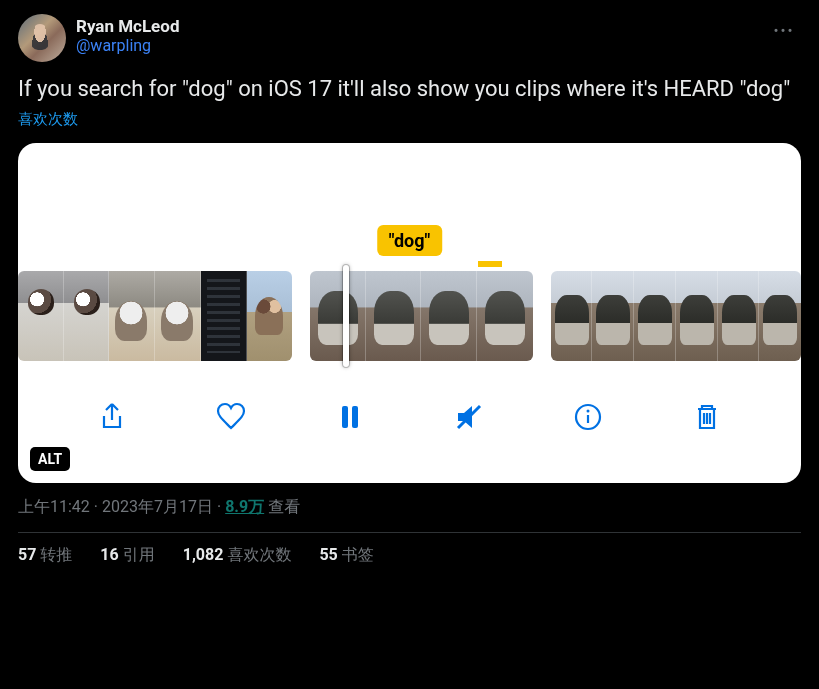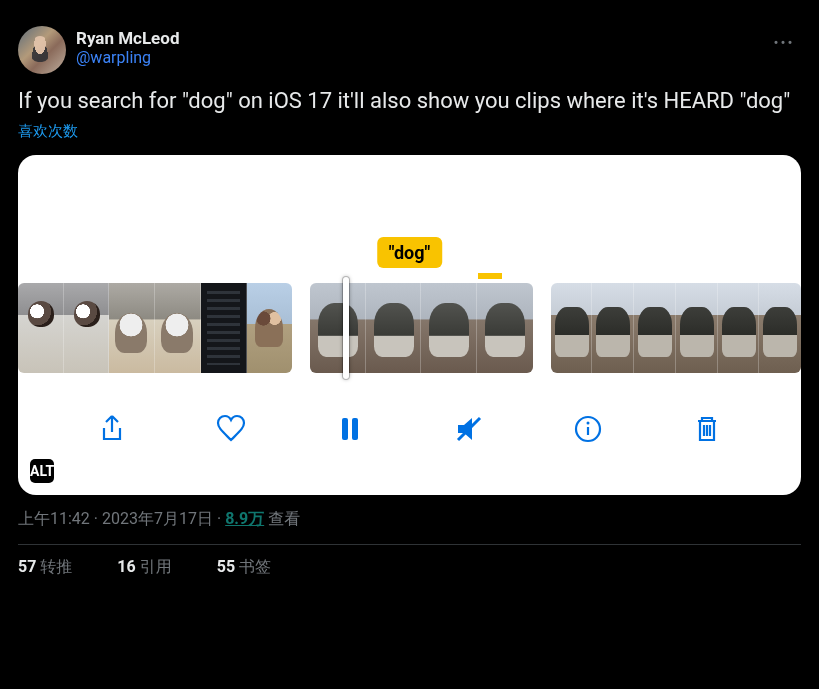--- a/index.html
+++ b/index.html
@@ -6,21 +6,20 @@
   body {
     background: #000;
     color: #e7e9ea;
     font-family: -apple-system, BlinkMacSystemFont, "Segoe UI", Roboto, Helvetica, Arial, sans-serif;
     width: 819px;
     height: 689px;
     overflow: hidden;
   }
   .tweet {
     padding: 14px 18px 8px 18px;
-    margin-top: 12px;
   }
   .tweet-header {
     display: flex;
     align-items: flex-start;
     gap: 10px;
     position: relative;
   }
   .avatar {
     width: 48px;
     height: 48px;
@@ -160,38 +159,38 @@
   .tool-btn svg { width:32px; height:32px; stroke:#0071e3; fill:none; stroke-width:2.2; }
   .tool-btn.filled svg { fill:#0071e3; stroke:none; }
   .alt-badge {
     position:absolute;
     left:12px;
     bottom:12px;
     background:#000;
     color:#fff;
     font-weight:700;
     font-size:14px;
-    padding:4px 0;
+    padding:4px 8px;
     border-radius:5px;
   }
   .meta-line {
     margin-top:14px;
     color:#71767b;
     font-size:16px;
   }
   .meta-line .dot { margin:0 4px; }
   .meta-line .views-count { color:#0f766e; font-weight:700;text-decoration:underline; }
   .divider {
     height:1px;
     background:#2f3336;
     margin:14px 0 12px 0;
   }
   .stats-row {
     display:flex;
-    gap:45px;
+    gap:28px;
     color:#71767b;
     font-size:16px;
   }
   .stats-row .num { color:#e7e9ea; font-weight:700; margin-right:4px;}
   .stats-row .stat { cursor:pointer; }
 </style>
 </head>
 <body>
 
 <div class="tweet">
@@ -281,16 +280,17 @@
 
   <div class="meta-line">
     <span>上午11:42</span><span class="dot">·</span><span>2023年7月17日</span><span class="dot">·</span><span class="views-count">8.9万</span> <span>查看</span>
   </div>
 
   <div class="divider"></div>
 
   <div class="stats-row">
     <span class="stat"><span class="num">57</span><span>转推</span></span>
     <span class="stat"><span class="num">16</span><span>引用</span></span>
+    <span class="stat"><span class="num">1,082</span><span>喜欢次数</span></span>
     <span class="stat"><span class="num">55</span><span>书签</span></span>
   </div>
 
 </div>
 
 </body></html>

